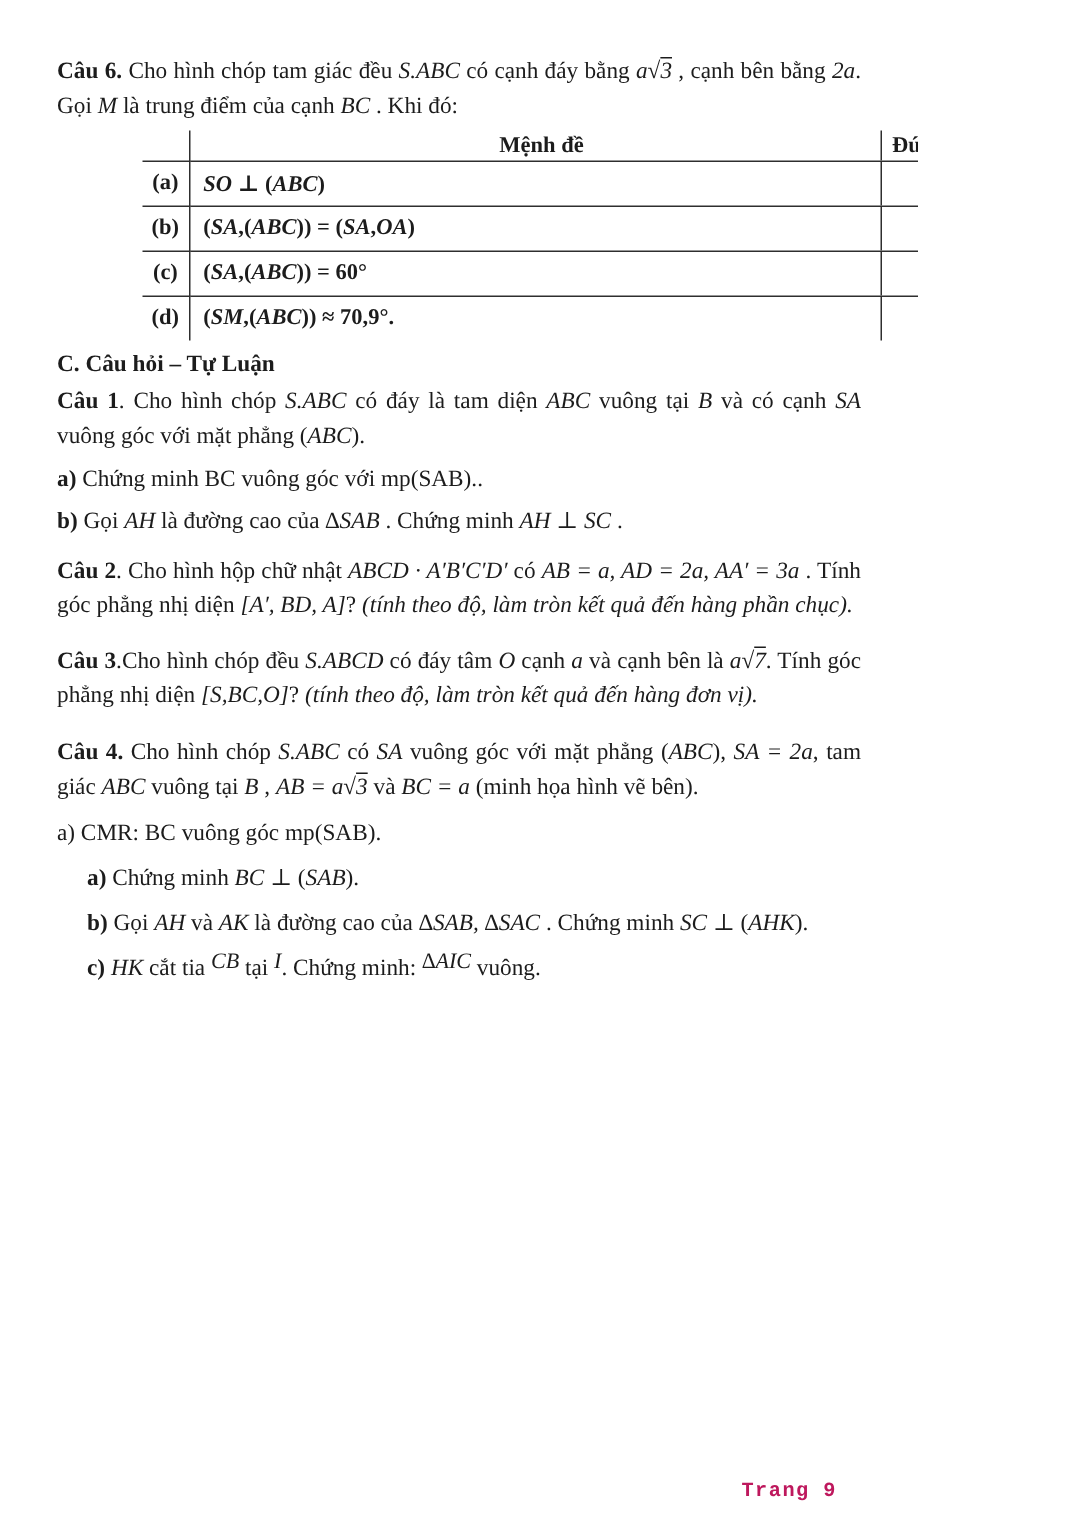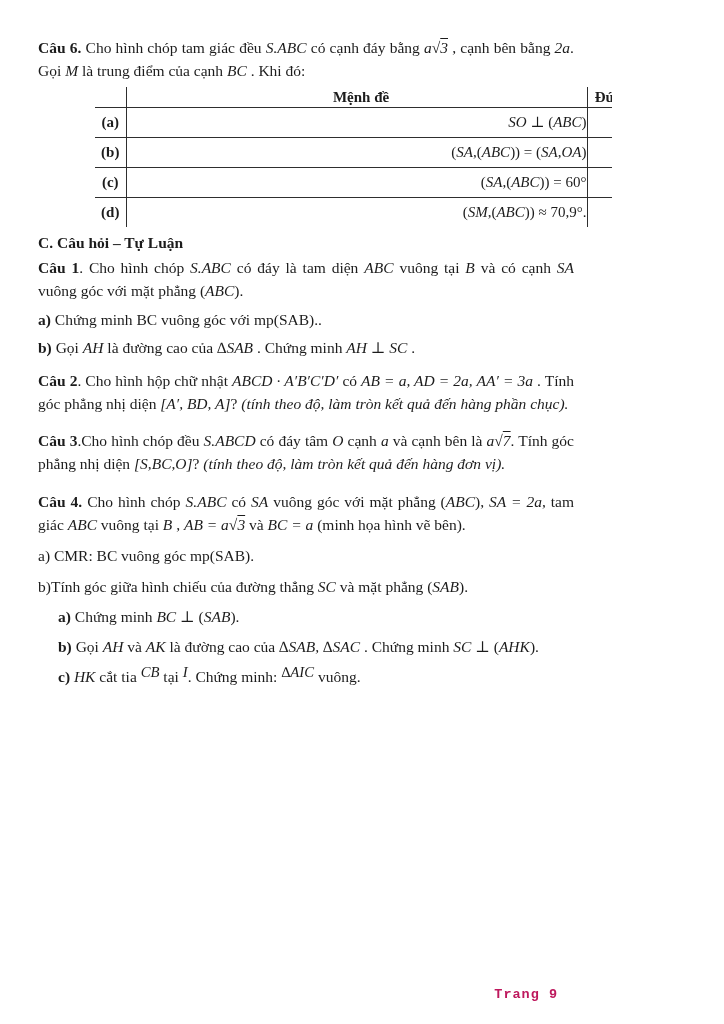--- a/index.html
+++ b/index.html
@@ -40,21 +40,21 @@
   }
   table.tf thead th{
     height:20px;line-height:20px;
     border-bottom:1px solid #2e2e2e;
     font-weight:700;text-align:center;margin-top:32px;
   }
   table.tf tbody td{height:29px;}
   table.tf tbody tr:not(:last-child) td{border-bottom:1px solid #2e2e2e;}
   .c-label{border-right:1px solid #2e2e2e;text-align:center;font-weight:700;}
   .c-true{border-left:1px solid #2e2e2e;border-right:2px solid #c2410c;text-align:center;}
-  .c-stmt{padding-left:9px !important;text-align:right;}
+  .c-stmt{padding-left:9px !important;text-align:left;font-weight:bold;}
   table.tf thead th.c-stmt{text-align:center;}
 
   .footer{
     position:absolute;
     right:54px;bottom:22px;
     font-family:"Liberation Mono","DejaVu Sans Mono",monospace;
     font-weight:700;font-size:13.5px;letter-spacing:1px;
     color:#be185d;
   }
 </style>
@@ -113,21 +113,20 @@
   <p class="para"><span class="r-b">Câu 1</span><span>. Cho hình chóp </span><span class="r-i">S.ABC</span><span> có đáy là tam diện </span><span class="r-i">ABC</span><span> vuông tại </span><span class="r-i">B</span><span> và có cạnh </span><span class="r-i">SA</span><span> vuông góc với mặt phẳng (</span><span class="r-i">ABC</span><span>).</span></p>
   <p class="sub"><span class="r-b">a)</span><span> Chứng minh BC vuông góc với mp(SAB)..</span></p>
   <p class="sub"><span class="r-b">b)</span><span> Gọi </span><span class="r-i">AH</span><span> là đường cao của </span><span class="r-i">∆SAB</span><span> . Chứng minh </span><span class="r-i">AH</span><span> ⊥ </span><span class="r-i">SC</span><span> .</span></p>
 
   <p class="para gap-sm"><span class="r-b">Câu 2</span><span>. Cho hình hộp chữ nhật </span><span class="r-i">ABCD · A′B′C′D′</span><span> có </span><span class="r-i">AB = a, AD = 2a, AA′ = 3a</span><span> . Tính góc phẳng nhị diện </span><span class="r-i">[A′, BD, A]</span><span>? </span><span class="r-i">(tính theo độ, làm tròn kết quả đến hàng phần chục).</span></p>
 
   <p class="para gap-md"><span class="r-b">Câu 3</span><span>.Cho hình chóp đều </span><span class="r-i">S.ABCD</span><span> có đáy tâm </span><span class="r-i">O</span><span> cạnh </span><span class="r-i">a</span><span> và cạnh bên là </span><span class="r-i">a</span><span class="r-sqrt">√<span class="ov">7</span></span><span>. Tính góc phẳng nhị diện </span><span class="r-i">[S,BC,O]</span><span>? </span><span class="r-i">(tính theo độ, làm tròn kết quả đến hàng đơn vị).</span></p>
 
   <p class="para gap-md"><span class="r-b">Câu 4.</span><span> Cho hình chóp </span><span class="r-i">S.ABC</span><span> có </span><span class="r-i">SA</span><span> vuông góc với mặt phẳng (</span><span class="r-i">ABC</span><span>), </span><span class="r-i">SA = 2a</span><span>, tam giác </span><span class="r-i">ABC</span><span> vuông tại </span><span class="r-i">B</span><span> , </span><span class="r-i">AB = a</span><span class="r-sqrt">√<span class="ov">3</span></span><span> và </span><span class="r-i">BC = a</span><span> (minh họa hình vẽ bên).</span></p>
   <p class="sub" style="margin-top:9px"><span>a) CMR: BC vuông góc mp(SAB).</span></p>
-  <p class="sub" style="margin-top:9px"><span>b)Tính góc giữa hình chiếu của đường thẳng </span><span class="r-i">SC</span><span> và mặt phẳng (</span><span class="r-i">SAB</span><span>).</span></p>
 
   <p class="sub indent" style="margin-top:8px"><span class="r-b">a)</span><span> Chứng minh </span><span class="r-i">BC</span><span> ⊥ (</span><span class="r-i">SAB</span><span>).</span></p>
   <p class="sub indent" style="margin-top:8px"><span class="r-b">b)</span><span> Gọi </span><span class="r-i">AH</span><span> và </span><span class="r-i">AK</span><span> là đường cao của </span><span class="r-i">∆SAB, ∆SAC</span><span> . Chứng minh </span><span class="r-i">SC</span><span> ⊥ (</span><span class="r-i">AHK</span><span>).</span></p>
   <p class="sub indent" style="margin-top:8px"><span class="r-b">c)</span><span> </span><span class="r-i">HK</span><span> cắt tia </span><span class="r-sup">CB</span><span> tại </span><span class="r-sup">I</span><span>. Chứng minh: </span><span class="r-sup">∆AIC</span><span> vuông.</span></p>
 
   <div class="footer">Trang 9</div>
 
 </div>
 
 </body></html>

